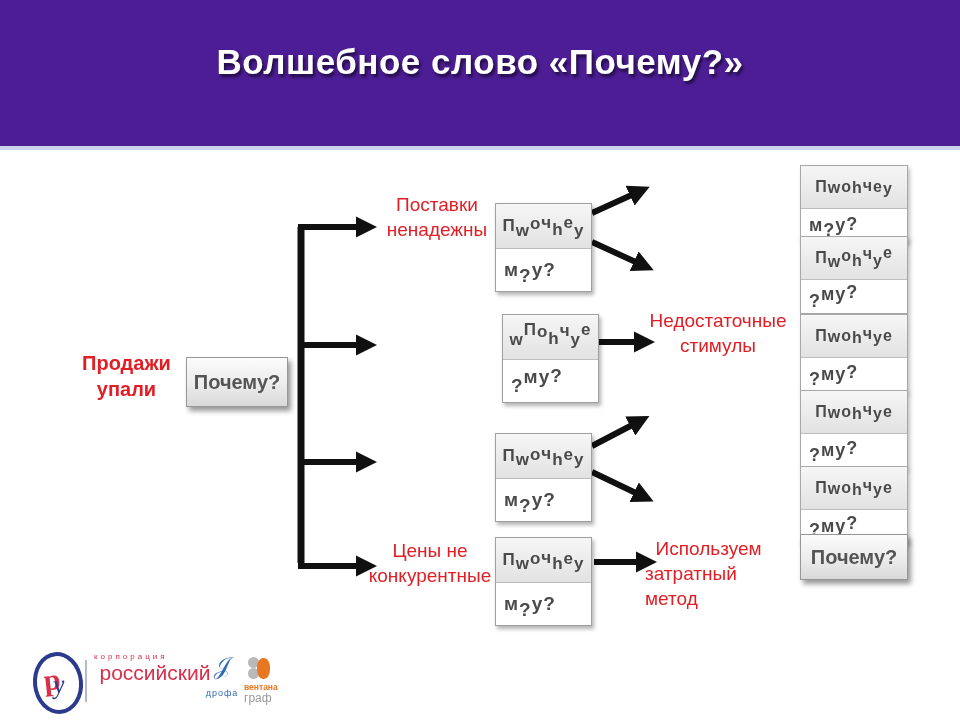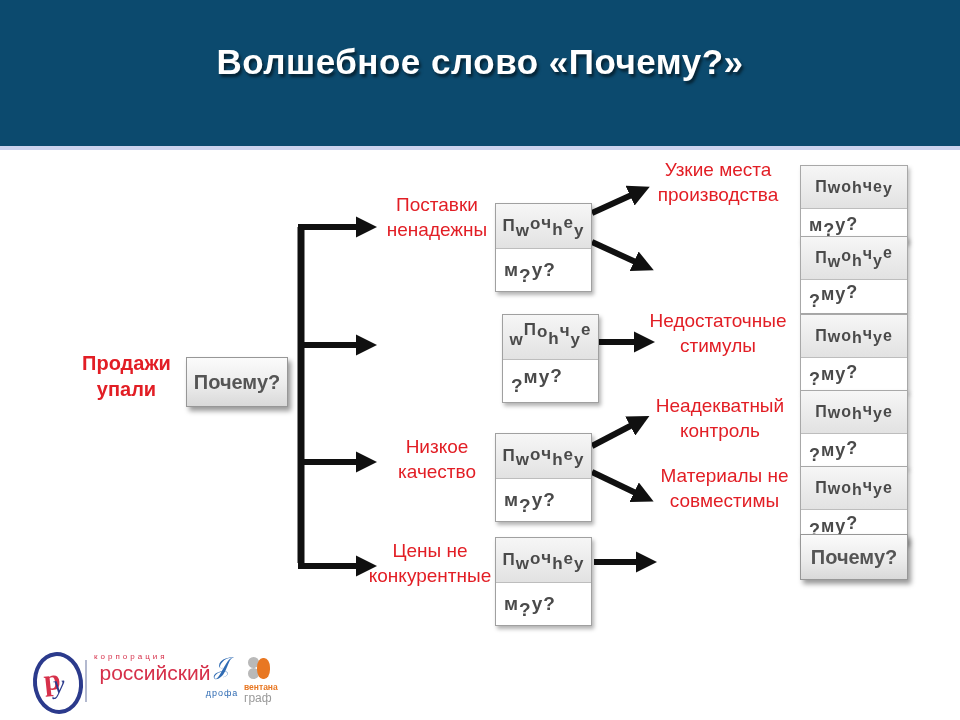--- a/index.html
+++ b/index.html
@@ -1,19 +1,19 @@
 <!DOCTYPE html>
 <html><head>
 <meta charset="utf-8">
 <style>
   html,body{margin:0;padding:0;background:#fff;}
   .slide{position:relative;width:960px;height:720px;background:#ffffff;overflow:hidden;
          font-family:"Liberation Sans",sans-serif;}
   
-  .header{position:absolute;left:0;top:0;width:960px;height:146px;background:#0c4a6e;
+  .header{position:absolute;left:0;top:0;width:960px;height:146px;background:#4c1d95;
           border-bottom:4px solid #ccd3ee;}
   .title{color:#ffffff;font-weight:bold;font-size:35px;text-align:center;padding-top:42px;
          letter-spacing:.5px;text-shadow:2px 3px 3px rgba(0,0,0,.55);}
   
   .red-label{position:absolute;color:#e21e25;font-size:19px;line-height:1.32;text-align:center;
              white-space:pre-line;}
   .red-label.bold{font-weight:bold;font-size:20px;}
   .red-label.left{text-align:left;white-space:pre-wrap;}
   
   .why-button{position:absolute;background:linear-gradient(#fbfbfb,#ececec 55%,#d9d9d9);
@@ -84,22 +84,20 @@
     <path d="M592 472 L640 495" stroke="#101010" stroke-width="6" fill="none" marker-end="url(#ah)"></path>
     <path d="M594 562 H642" stroke="#101010" stroke-width="6" fill="none" marker-end="url(#ah)"></path>
   </svg>
 
   <div class="red-label bold" style="left:70px;top:350px;width:113px;">Продажи
 упали</div>
   <div class="why-button" style="left:186px;top:357px;width:100px;height:48px;line-height:48px;">Почему?</div>
 
   <div class="red-label" style="left:381px;top:192px;width:112px;">Поставки
 ненадежны</div>
-  <div class="red-label" style="left:383px;top:434px;width:108px;">Низкое
-качество</div>
   <div class="red-label" style="left:366px;top:538px;width:128px;">Цены не
 конкурентные</div>
 
   <div class="whybox" style="left:495px;top:203px;">
     <div class="wb-top">
         <span style="transform: translateY(0px);">П</span>
         <span style="transform: translateY(5px);">w</span>
         <span style="transform: translateY(-2px);">о</span>
         <span style="transform: translateY(-3px);">ч</span>
         <span style="transform: translateY(4px);">h</span>
@@ -158,28 +156,25 @@
         <span style="transform: translateY(4px);">у</span>
       </div>
     <div class="wb-bottom">
         <span style="transform: translateY(0px);">м</span>
         <span style="transform: translateY(6px);">?</span>
         <span style="transform: translateY(0px);">у</span>
         <span style="transform: translateY(0px);">?</span>
       </div>
   </div>
 
-  <div class="red-label" style="left:648px;top:157px;width:140px;">Узкие места
-производства</div>
   <div class="red-label" style="left:645px;top:308px;width:146px;">Недостаточные
 стимулы</div>
-  <div class="red-label" style="left:650px;top:393px;width:140px;">Неадекватный
-контроль</div>
-  <div class="red-label" style="left:652px;top:463px;width:145px;">Материалы не
-совместимы</div>
+  <div class="red-label left" style="left:645px;top:536px;width:140px;">  Используем
+затратный
+метод</div>
 
   <div class="stackcard" style="top:165px;">
     <div class="wb-top">
         <span style="transform: translateY(0px);">П</span>
         <span style="transform: translateY(1px);">w</span>
         <span style="transform: translateY(0px);">о</span>
         <span style="transform: translateY(1px);">h</span>
         <span style="transform: translateY(-1px);">ч</span>
         <span style="transform: translateY(0px);">е</span>
         <span style="transform: translateY(2px);">у</span>

